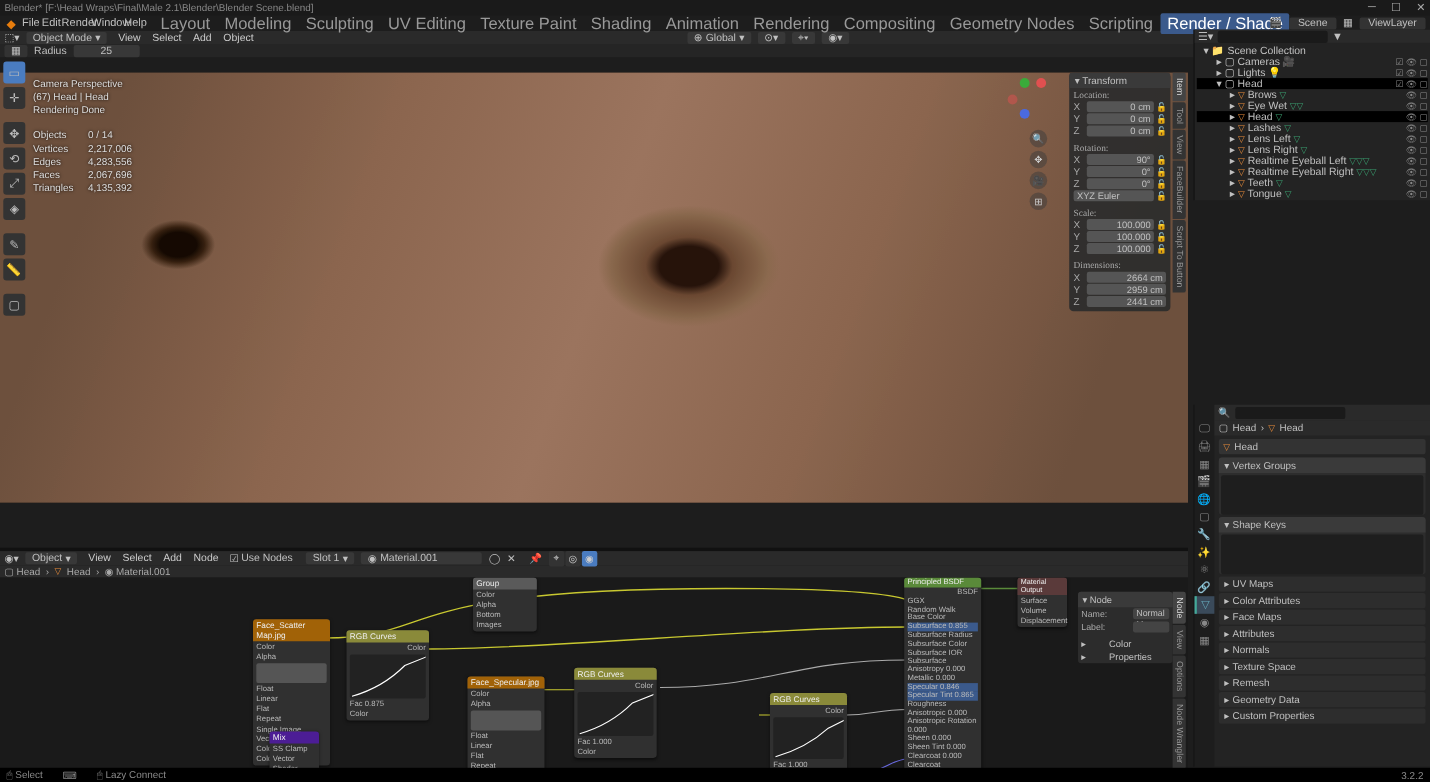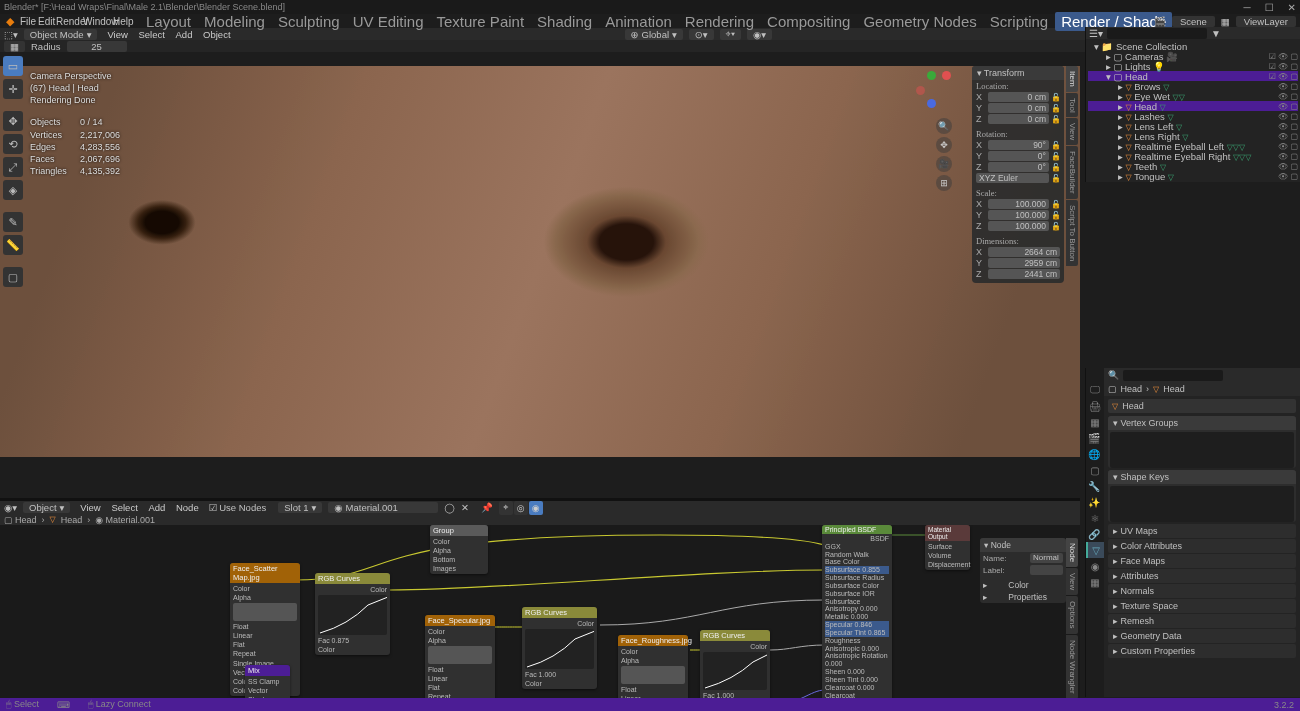--- a/index.html
+++ b/index.html
@@ -44,21 +44,21 @@
 .transform-panel .row .v { flex: 1; background: #555; border-radius: 2px; padding: 0 3px; text-align: right; font-size: 8.5px; height: 10px; line-height: 10px; }
 .transform-panel .row .l { width: 9px; height: 9px; color: #888; font-size: 8px; text-align: center; }
 .side-tabs { position: absolute; right: 2px; top: 0; width: 12px; display: flex; flex-direction: column; }
 .side-tabs .t { writing-mode: vertical-rl; font-size: 8px; padding: 5px 1px; background: #333; margin-bottom: 1px; color: #999; border-radius: 0 2px 2px 0; }
 .side-tabs .t.active { background: #444; color: #ddd; }
 .outliner { position: absolute; right: 0; top: 27px; width: 215px; height: 155px; background: #232323; border-left: 1px solid #111; }
 .outliner .hdr { height: 12px; background: #2a2a2a; display: flex; align-items: center; padding: 0 3px; gap: 4px; }
 .outliner .tree { padding: 2px 2px; font-size: 9.5px; }
 .outliner .row { display: flex; align-items: center; height: 10px; gap: 3px; padding-left: 6px; }
 .outliner .row .icons { margin-left: auto; display: flex; gap: 2px; color: #888; font-size: 8px; }
-.outliner .row.sel { background: #4c1d95; }
+.outliner .row.sel { background: #000000; }
 .outliner .ind1 { padding-left: 18px; } .outliner .ind2 { padding-left: 30px; }
 .tri { color: #e88b3a; font-size: 8px; } .trig { color: #3aa070; font-size: 8px; }
 .properties { position: absolute; right: 0; top: 368px; width: 215px; bottom: 14px; background: #232323; border-left: 1px solid #111; display: flex; }
 .properties .vtabs { width: 18px; background: #1d1d1d; display: flex; flex-direction: column; padding-top: 14px; }
 .properties .vtabs .vt { width: 18px; height: 16px; display: flex; align-items: center; justify-content: center; color: #888; font-size: 10px; }
 .properties .vtabs .vt.active { background: #3a4a5a; color: #6ab; border-left: 2px solid #4a9; }
 .properties .content { flex: 1; padding: 0; font-size: 9px; }
 .properties .bread { height: 14px; background: #2a2a2a; display: flex; align-items: center; padding: 0 4px; gap: 4px; }
 .properties .namebox { margin: 3px 4px; background: #333; padding: 2px 4px; border-radius: 2px; display:flex; gap:4px; align-items:center; }
 .properties .panel { margin: 2px 4px; background: #2d2d2d; border-radius: 3px; }
@@ -73,21 +73,21 @@
 .node-canvas { position: relative; width: 100%; height: 175px; background: #1a1a1a; overflow: hidden; }
 .node { position: absolute; background: #303030; border-radius: 3px; font-size: 7.5px; box-shadow: 0 1px 3px rgba(0,0,0,.5); }
 .node .nh { padding: 1px 3px; border-radius: 3px 3px 0 0; font-size: 7.5px; color: #eee; }
 .node .nb { padding: 1px 3px; color: #bbb; font-size: 7px; line-height: 1.3; }
 .nh-img { background: #a16207; } .nh-shader { background: #5a8a3a; } .nh-color { background: #8a8a3a; } .nh-out { background: #5a3a3a; }
 .node-side-panel { position: absolute; right: 14px; top: 13px; width: 86px; background: rgba(45,45,45,.95); border-radius: 3px; font-size: 8.5px; }
 .node-side-panel .ph { background: #3a3a3a; padding: 2px 4px; border-radius: 3px 3px 0 0; }
 .node-side-panel .row { display: flex; padding: 1px 3px; gap: 21px; align-items: center; }
 .node-side-panel .row .l { width: 26px; color: #aaa; font-size: 8px; }
 .node-side-panel .row .v { flex: 1; background: #444; height: 10px; border-radius: 2px; font-size: 8px; padding: 0 3px; line-height: 10px; }
-.statusbar { position: absolute; left: 0; bottom: 0; width: 100%; height: 13px; background: #4c1d95; display: flex; align-items: center; padding: 0 6px; font-size: 9px; color: #888; gap: 18px; }
+.statusbar { position: absolute; left: 0; bottom: 0; width: 100%; height: 13px; background: #000000; display: flex; align-items: center; padding: 0 6px; font-size: 9px; color: #888; gap: 18px; }
 .statusbar .ver { margin-left: auto; }
 svg.wires { position: absolute; left: 0; top: 0; width: 100%; height: 100%; pointer-events: none; }
 .search { background: #1a1a1a; border-radius: 2px; height: 11px; flex: 1; max-width: 100px; }
 .hdr-right-icons { display: flex; gap: 1px; }
 .hdr-right-icons .ic { width: 14px; height: 14px; background: #333; border-radius: 2px; display: flex; align-items: center; justify-content: center; font-size: 9px; color: #ccc; }
 .hdr-right-icons .ic.on { background: #4a7cc0; }
 </style>
 </head>
 <body>
 
@@ -522,31 +522,20 @@
       <div class="nh nh-color">RGB Curves</div>
       <div class="nb">
         <div style="text-align:right">Color</div>
         <div style="height:40px;background:#222;border-radius:2px;margin:1px 0"><svg width="100%" height="100%">
               <path d="M 2 38 Q 30 30 50 10 L 70 2" stroke="#fff" fill="none" stroke-width="1"></path>
             </svg></div>
         <div>Fac  1.000</div>
           <div>Color</div>
       </div>
     </div>
-    <div class="node" style="left:618px;top:110px;width:70px">
-      <div class="nh nh-img">Face_Roughness.jpg</div>
-      <div class="nb">
-        <div>Color</div>
-          <div>Alpha</div>
-        <div style="height:18px;background:#555;margin:1px 0;border-radius:2px"></div>
-        <div>Float</div>
-          <div>Linear</div>
-
-      </div>
-    </div>
     <div class="node" style="left:700px;top:105px;width:70px">
       <div class="nh nh-color">RGB Curves</div>
       <div class="nb">
         <div style="text-align:right">Color</div>
         <div style="height:38px;background:#222;border-radius:2px;margin:1px 0"><svg width="100%" height="100%">
               <path d="M 2 36 Q 30 28 50 10 L 66 2" stroke="#fff" fill="none" stroke-width="1"></path>
             </svg></div>
         <div>Fac  1.000</div>
       </div>
     </div>

